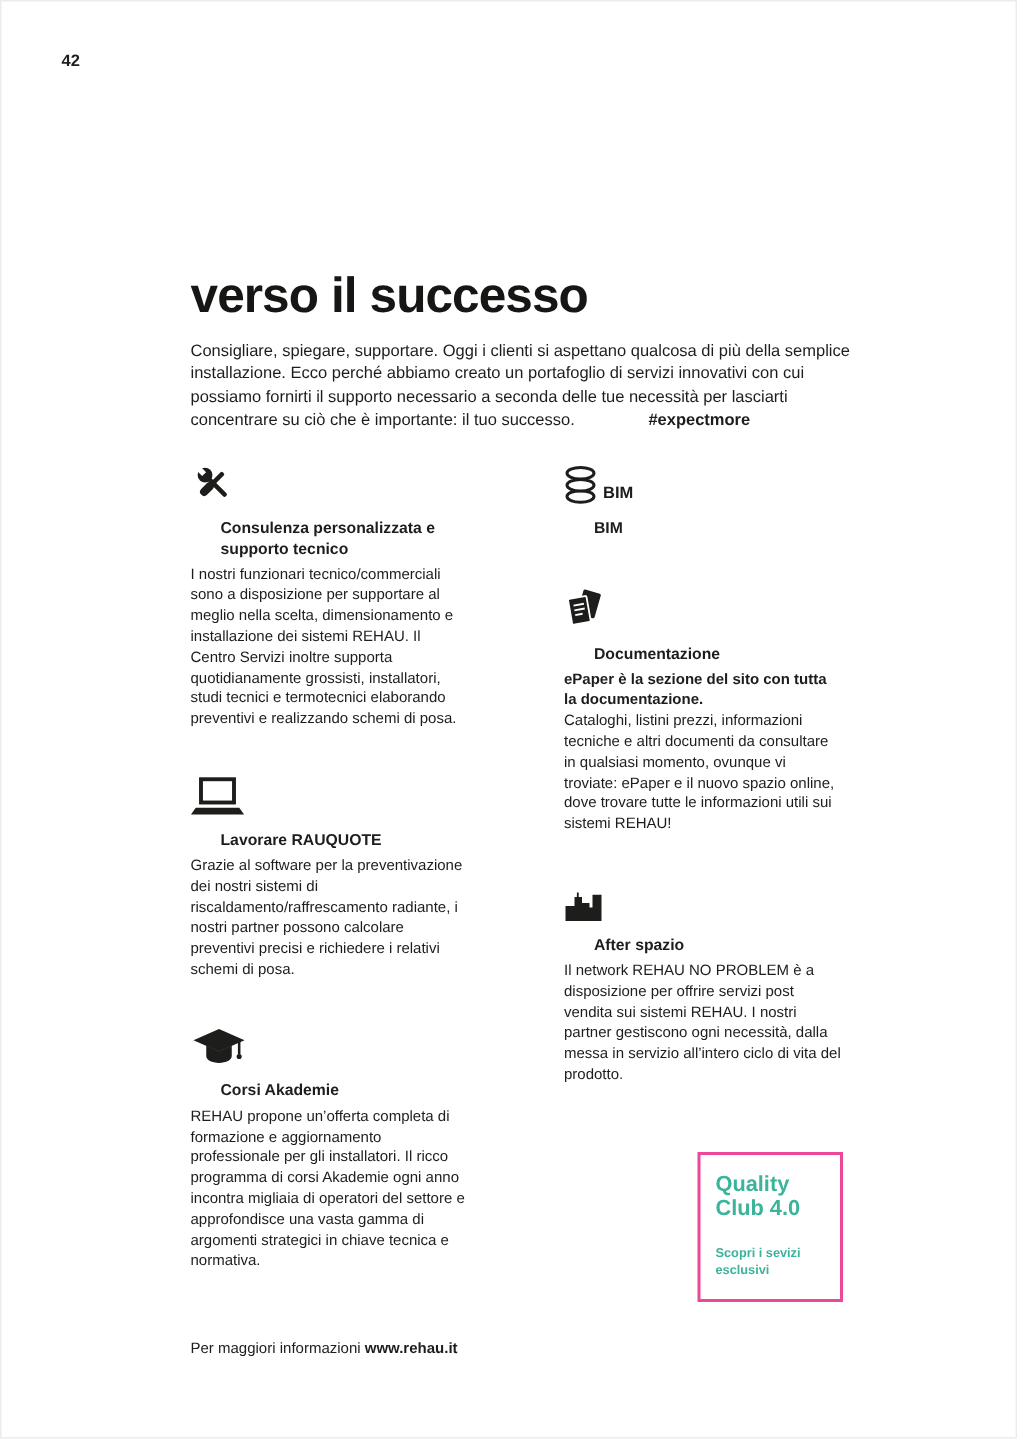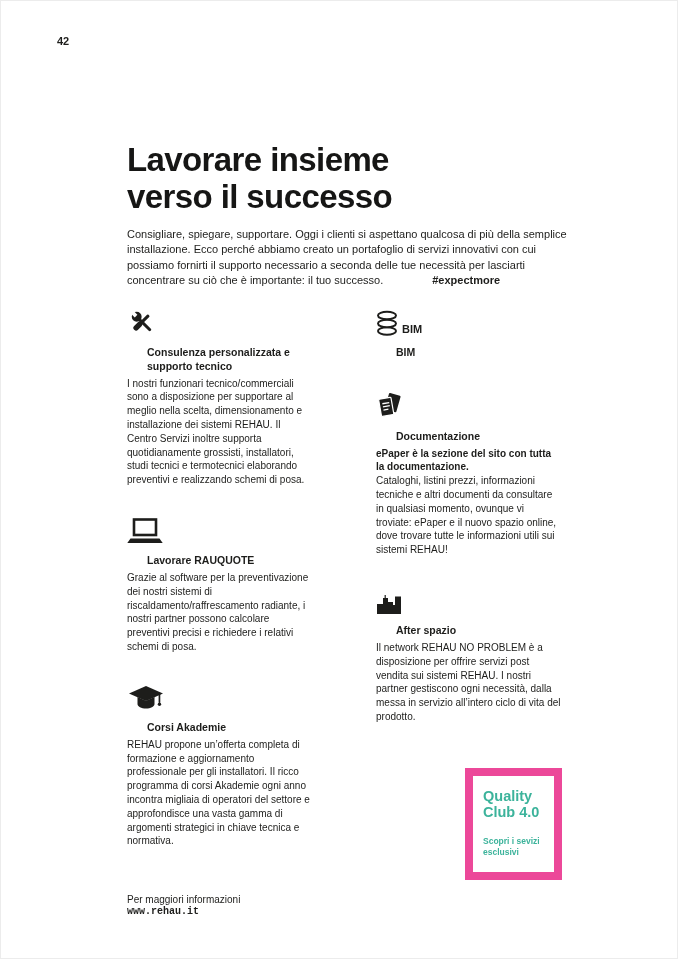--- a/index.html
+++ b/index.html
@@ -10,21 +10,21 @@
     color:#1d1d1b;
   }
   .page {
     position:relative;
     width:678px; height:959px;
     background:#fff;
     border:1px solid #ececec;
     overflow:hidden;
   }
   .page-number {
-    position:absolute; left:56px; top:34px;
+    position:absolute; left:40px; top:34px;
     font-size:11px; font-weight:bold;
   }
   .content {
     position:absolute; left:126px; top:140px; width:446px;
   }
   h1 {
     font-size:33px; line-height:37px; font-weight:700;
     letter-spacing:-0.6px; color:#161615;
   }
   .intro {
@@ -47,38 +47,38 @@
   }
   .service .subtitle {
     font-size:10px; line-height:13.8px; font-weight:bold;
   }
   .service p {
     font-size:10px; line-height:13.8px;
   }
   .service p b { font-weight:normal; }
   .quality-box {
     width:97px; margin-left:auto; margin-top:18px;
-    border:8px solid #ec4899; color:#3cb39b;
+    border:2px solid #ec4899; color:#3cb39b;
     padding:12px 10px 14px 10px;
   }
   .q-title { font-size:14.5px; line-height:16.5px; font-weight:bold; }
   .q-sub { font-size:8.5px; line-height:11px; font-weight:bold; margin-top:15px; }
   .footer { margin-top:auto; font-size:10px; padding-top:20px; }
-  .footer a { color:inherit; font-weight:bold; text-decoration:none; cursor:pointer;font-family:Liberation Mono, monospace; }
+  .footer a { color:inherit; font-weight:bold; text-decoration:none; cursor:pointer; }
 </style>
 </head>
 <body>
 
 <div class="page">
 
   <div class="page-number">42</div>
 
   <div class="content">
 
-    <h1><span>Lavorare insieme</span><br><span>verso il successo</span></h1>
+    <h1><br><span>verso il successo</span></h1>
 
     <p class="intro"><span>Consigliare, spiegare, supportare. Oggi i clienti si aspettano qualcosa di più della semplice installazione. Ecco perché abbiamo creato un portafoglio di servizi innovativi con cui possiamo fornirti il supporto necessario a seconda delle tue necessità per lasciarti concentrare su ciò che è importante: il tuo successo. </span><b>#expectmore</b></p>
 
     <div class="columns">
 
       <div class="col">
 
         <section class="service">
           <div class="icon-box">
             <svg width="30" height="30" viewBox="0 0 34 34">

